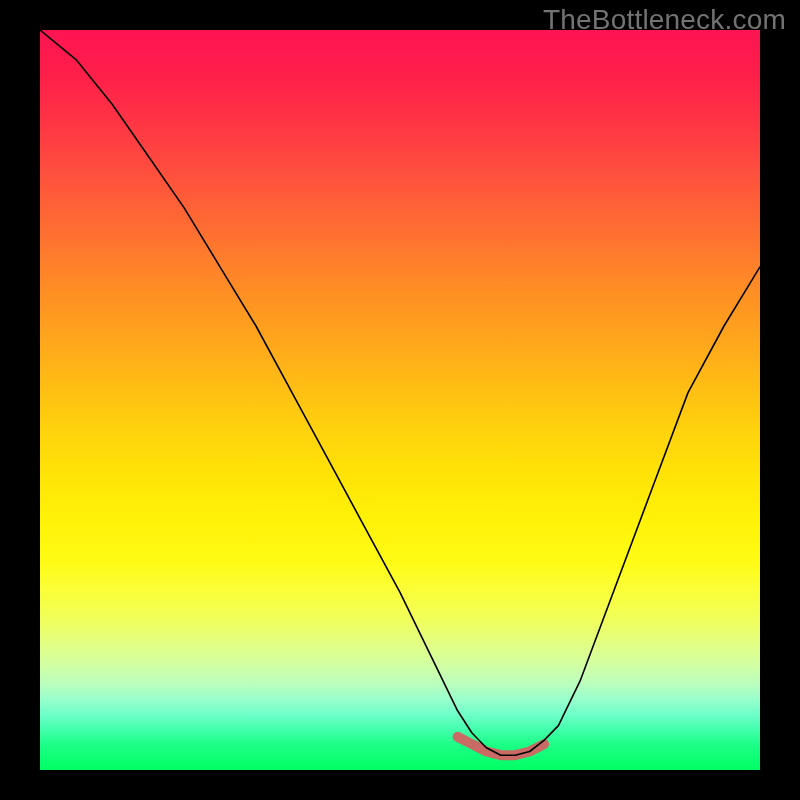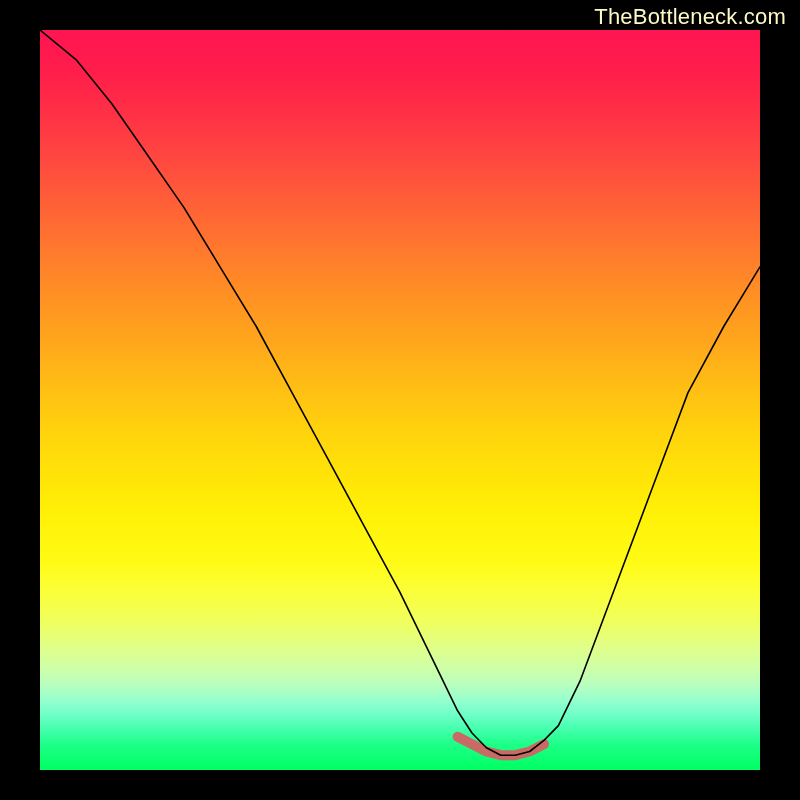--- a/index.html
+++ b/index.html
@@ -14,22 +14,22 @@
   .frame {
     position: relative;
     width: 800px;
     height: 800px;
     background: #000;
   }
   .watermark {
     position: absolute;
     top: 4px;
     right: 14px;
-    color: #fef9c3;
-    font-size: 22px;
+    color: #737373;
+    font-size: 28px;
     font-weight: 500;
     letter-spacing: 0.2px;
     z-index: 10;
   }
   .plot-area {
     position: absolute;
     left: 40px;
     top: 30px;
     width: 720px;
     height: 740px;

